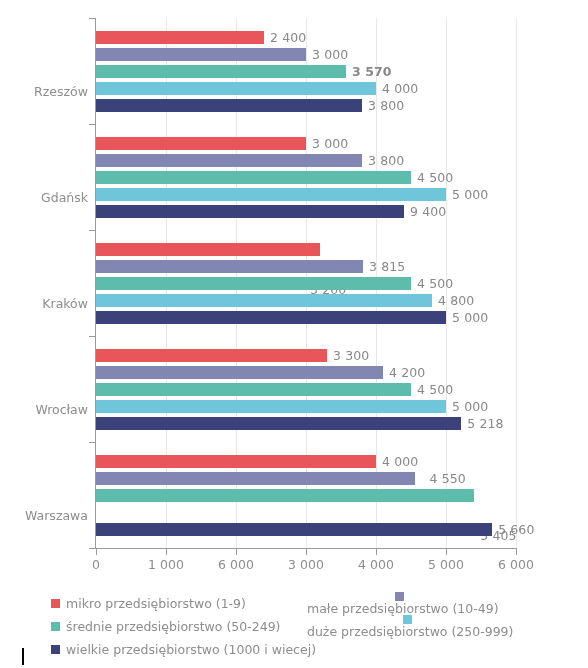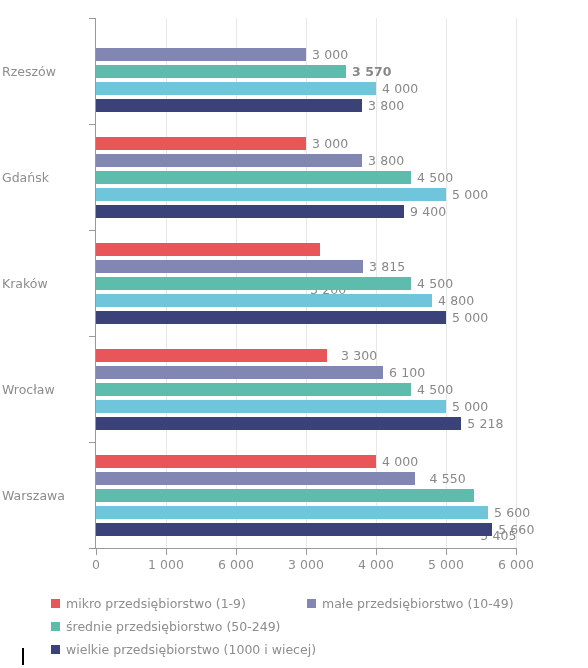--- a/index.html
+++ b/index.html
@@ -97,25 +97,26 @@
     color: #888888;
     white-space: nowrap;
     letter-spacing: 0.1px;
   }
 
   
   .cat-label {
     position: absolute;
     right: 0;
     width: 86px;
-    text-align: left;
+    text-align: right;
     font-size: 12.5px;
     color: #8d8d8d;
     transform: translateY(-50%);
     white-space: nowrap;
+    margin-top: 20px;
   }
   #cat-labels {
     position: absolute;
     left: 0;
     top: 0;
     width: 88px;
     height: 668px;
   }
 
   
@@ -152,21 +153,21 @@
     height: 9px;
     margin-right: 6px;
     flex: 0 0 auto;
   }
   .legend-text {
     font-size: 12.5px;
     color: #8d8d8d;
     white-space: nowrap;
   }
   .col-left { left: 0px; }
-  .col-right { left: 256px; }
+  .col-right { left: 256px; flex-direction: column; }
 
   
   #caret {
     position: absolute;
     left: 22px;
     top: 648px;
     width: 2px;
     height: 17px;
     background: #000000;
   }
@@ -180,20 +181,24 @@
     <div class="gridlines" id="gridlines">
         <div class="gridline" style="left: 70px;"></div>
         <div class="gridline" style="left: 140px;"></div>
         <div class="gridline" style="left: 210px;"></div>
         <div class="gridline" style="left: 280px;"></div>
         <div class="gridline" style="left: 350px;"></div>
         <div class="gridline" style="left: 420px;"></div>
       </div>
     <div id="bars-layer">
         <div class="group" style="top: 0px; height: 106px;">
+          <div class="bar-row" style="top: 12.5px; width: 100%;">
+            <div class="bar" title="mikro przedsiębiorstwo (1-9) — Rzeszów: 2 400" style="width: 168px; background: rgb(232, 86, 90);"></div>
+            <div class="bar-label" style="left: 174px;">2 400</div>
+          </div>
           <div class="bar-row" style="top: 29.5px; width: 100%;">
             <div class="bar" title="małe przedsiębiorstwo (10-49) — Rzeszów: 3 000" style="width: 210px; background: rgb(129, 134, 179);"></div>
             <div class="bar-label" style="left: 216px;">3 000</div>
           </div>
           <div class="bar-row" style="top: 46.5px; width: 100%; font-weight: bold;">
             <div class="bar" title="średnie przedsiębiorstwo (50-249) — Rzeszów: 3 570" style="width: 249.9px; background: rgb(94, 188, 173);"></div>
             <div class="bar-label" style="left: 255.9px;">3 570</div>
           </div>
           <div class="bar-row" style="top: 63.5px; width: 100%;">
             <div class="bar" title="duże przedsiębiorstwo (250-999) — Rzeszów: 4 000" style="width: 280px; background: rgb(111, 197, 218);"></div>
@@ -244,25 +249,25 @@
             <div class="bar-label" style="left: 342px;">4 800</div>
           </div>
           <div class="bar-row" style="top: 80.5px; width: 100%;">
             <div class="bar" title="wielkie przedsiębiorstwo (1000 i wiecej) — Kraków: 5 000" style="width: 350px; background: rgb(59, 66, 121);"></div>
             <div class="bar-label" style="left: 356px;">5 000</div>
           </div>
         </div>
         <div class="group" style="top: 318px; height: 106px;">
           <div class="bar-row" style="top: 12.5px; width: 100%;">
             <div class="bar" title="mikro przedsiębiorstwo (1-9) — Wrocław: 3 300" style="width: 231px; background: rgb(232, 86, 90);"></div>
-            <div class="bar-label" style="left: 237px; margin-left: 8px;">3 300</div>
+            <div class="bar-label" style="left: 237px;">3 300</div>
           </div>
           <div class="bar-row" style="top: 29.5px; width: 100%;">
             <div class="bar" title="małe przedsiębiorstwo (10-49) — Wrocław: 4 100" style="width: 287px; background: rgb(129, 134, 179);"></div>
-            <div class="bar-label" style="left: 293px;">6 100</div>
+            <div class="bar-label" style="left: 293px;">4 200</div>
           </div>
           <div class="bar-row" style="top: 46.5px; width: 100%;">
             <div class="bar" title="średnie przedsiębiorstwo (50-249) — Wrocław: 4 500" style="width: 315px; background: rgb(94, 188, 173);"></div>
             <div class="bar-label" style="left: 321px;">4 500</div>
           </div>
           <div class="bar-row" style="top: 63.5px; width: 100%;">
             <div class="bar" title="duże przedsiębiorstwo (250-999) — Wrocław: 5 000" style="width: 350px; background: rgb(111, 197, 218);"></div>
             <div class="bar-label" style="left: 356px;">5 000</div>
           </div>
           <div class="bar-row" style="top: 80.5px; width: 100%;">
@@ -275,24 +280,20 @@
             <div class="bar" title="mikro przedsiębiorstwo (1-9) — Warszawa: 4 000" style="width: 280px; background: rgb(232, 86, 90);"></div>
             <div class="bar-label" style="left: 286px;">4 000</div>
           </div>
           <div class="bar-row" style="top: 29.5px; width: 100%;">
             <div class="bar" title="małe przedsiębiorstwo (10-49) — Warszawa: 4 550" style="width: 318.5px; background: rgb(129, 134, 179);"></div>
             <div class="bar-label" style="left: 324.5px; margin-left: 9px;">4 550</div>
           </div>
           <div class="bar-row" style="top: 46.5px; width: 100%;">
             <div class="bar" title="średnie przedsiębiorstwo (50-249) — Warszawa: 5 405" style="width: 378.35px; background: rgb(94, 188, 173);"></div>
             <div class="bar-label" style="left: 384.35px; margin-top: 40px;">5 405</div>
-          </div>
-          <div class="bar-row" style="top: 63.5px; width: 100%;">
-            <div class="bar" title="duże przedsiębiorstwo (250-999) — Warszawa: 5 600" style="width: 392px; background: rgb(111, 197, 218);"></div>
-            <div class="bar-label" style="left: 398px;">5 600</div>
           </div>
           <div class="bar-row" style="top: 80.5px; width: 100%;">
             <div class="bar" title="wielkie przedsiębiorstwo (1000 i wiecej) — Warszawa: 5 660" style="width: 396.2px; background: rgb(59, 66, 121);"></div>
             <div class="bar-label" style="left: 402.2px;">5 660</div>
           </div>
         </div>
       </div>
   </div>
 
   <div class="axis-vline"></div>
@@ -342,20 +343,24 @@
         <div class="legend-item col-right">
           <span class="legend-swatch" style="background: rgb(129, 134, 179);"></span>
           <span class="legend-text">małe przedsiębiorstwo (10-49)</span>
         </div>
       </div>
       <div class="legend-row" style="top: 23px;">
         <div class="legend-item col-left">
           <span class="legend-swatch" style="background: rgb(94, 188, 173);"></span>
           <span class="legend-text">średnie przedsiębiorstwo (50-249)</span>
         </div>
+        <div class="legend-item col-right">
+          <span class="legend-swatch" style="background: rgb(111, 197, 218);"></span>
+          <span class="legend-text">duże przedsiębiorstwo (250-999)</span>
+        </div>
       </div>
       <div class="legend-row" style="top: 46px;">
         <div class="legend-item col-left">
           <span class="legend-swatch" style="background: rgb(59, 66, 121);"></span>
           <span class="legend-text">wielkie przedsiębiorstwo (1000 i wiecej)</span>
         </div>
       </div>
     </div>
 
   <div id="caret"></div>

